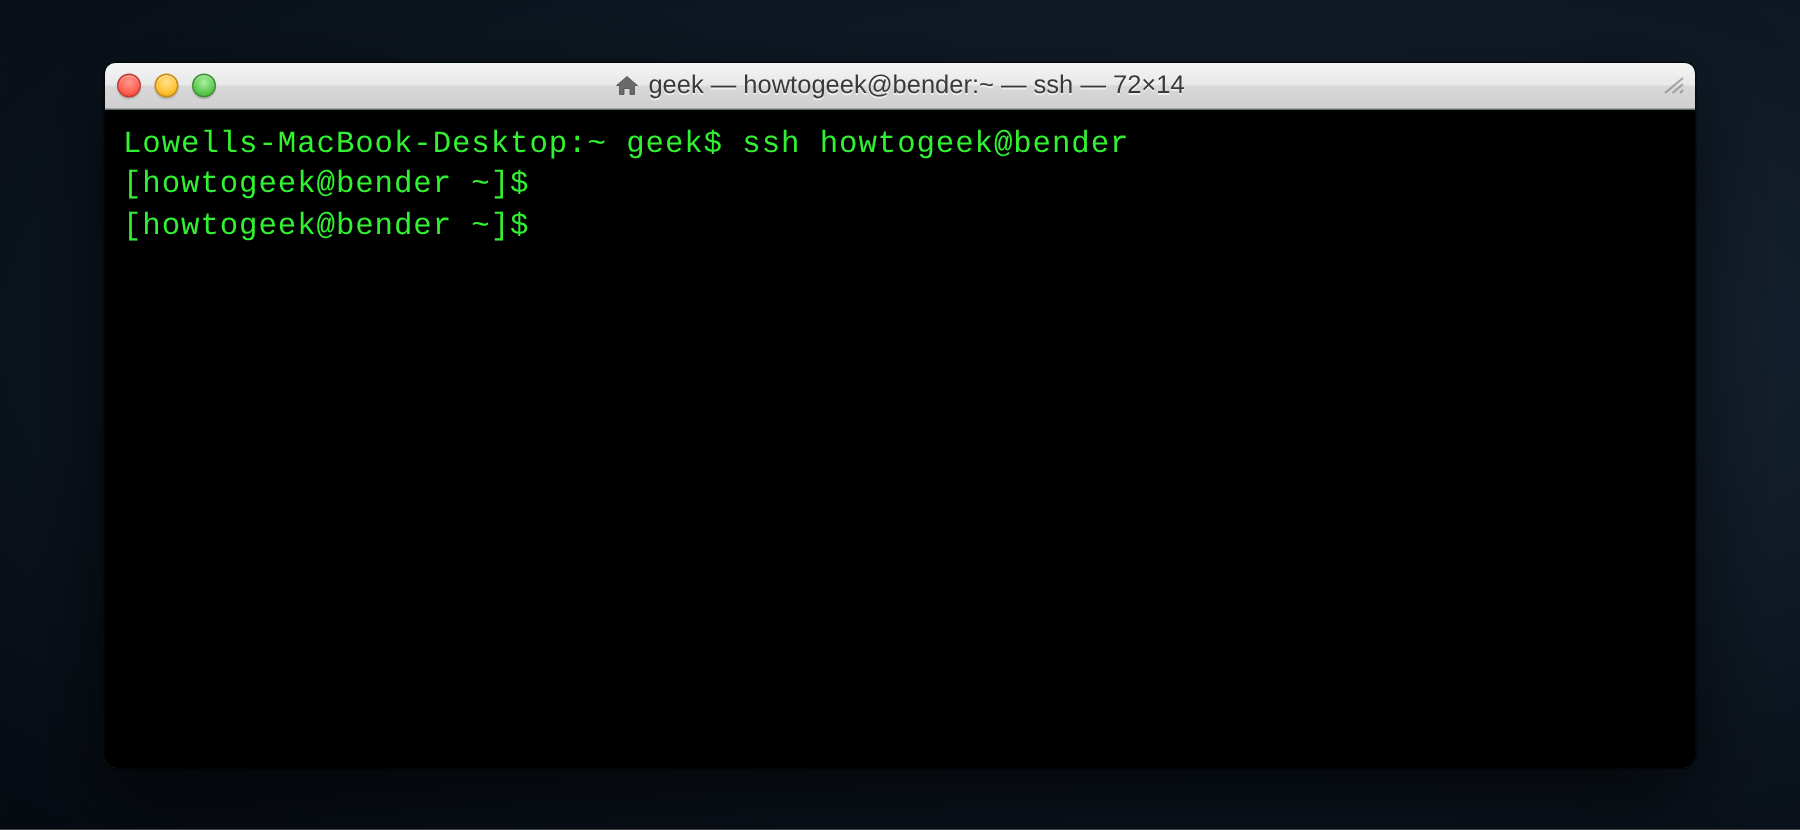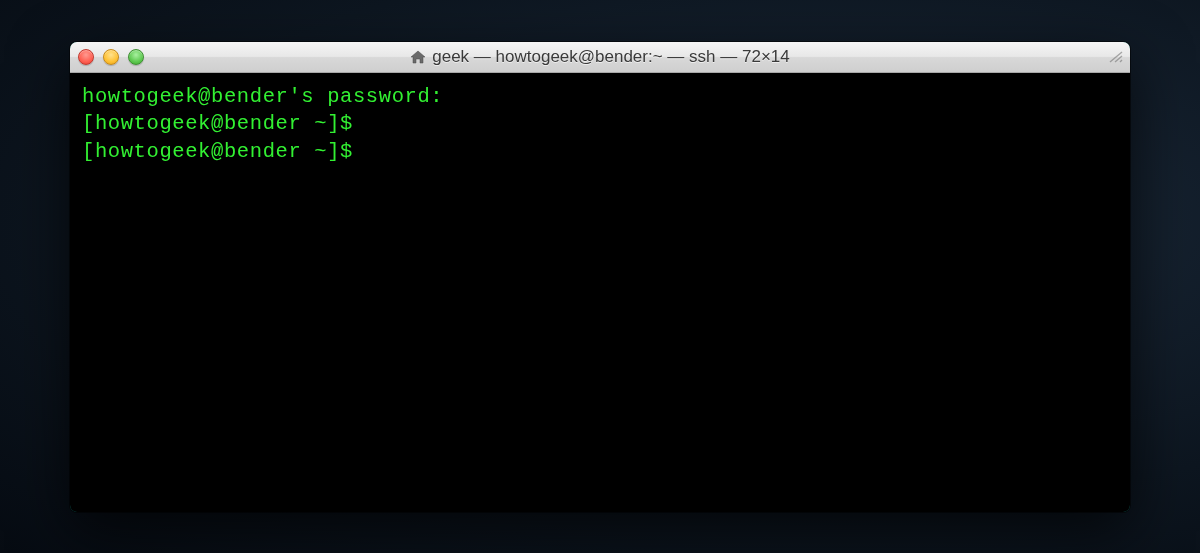--- a/index.html
+++ b/index.html
@@ -109,17 +109,17 @@
       <svg class="home-icon" viewBox="0 0 16 14">
         <path d="M8 1 L15 7 L13 7 L13 13 L10 13 L10 9 L6 9 L6 13 L3 13 L3 7 L1 7 Z" fill="#6a6a6a" stroke="#4a4a4a" stroke-width="0.5"></path>
       </svg>
       <span class="title-text">geek — howtogeek@bender:~ — ssh — 72×14</span>
     </div>
     <svg class="resize-grip" viewBox="0 0 16 14">
       <path d="M2 12 L14 2 M7 12 L14 6 M12 12 L14 10" stroke="#777" stroke-width="1.4" fill="none"></path>
     </svg>
   </div>
   <div class="terminal-body">
-    <div class="term-line"><span></span><span>howtogeek@bender's password:</span></div>
+    <div class="term-line"><span>Lowells-MacBook-Desktop:~ geek$ </span><span>ssh howtogeek@bender</span></div>
     <div class="term-line"><span>[howtogeek@bender ~]$ </span><span></span></div>
     <div class="term-line"><span>[howtogeek@bender ~]$ </span><span></span></div>
   </div>
 </div>
 
 </body></html>

